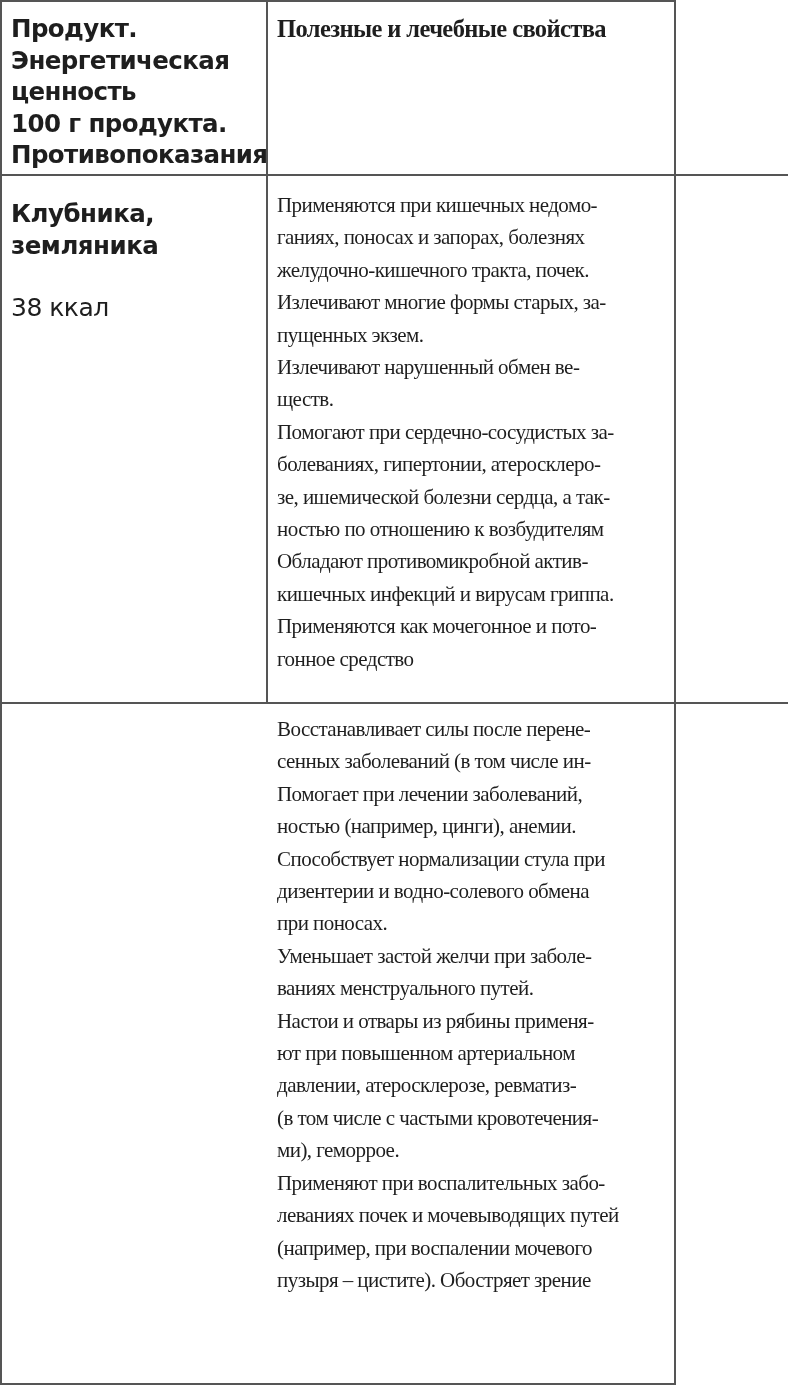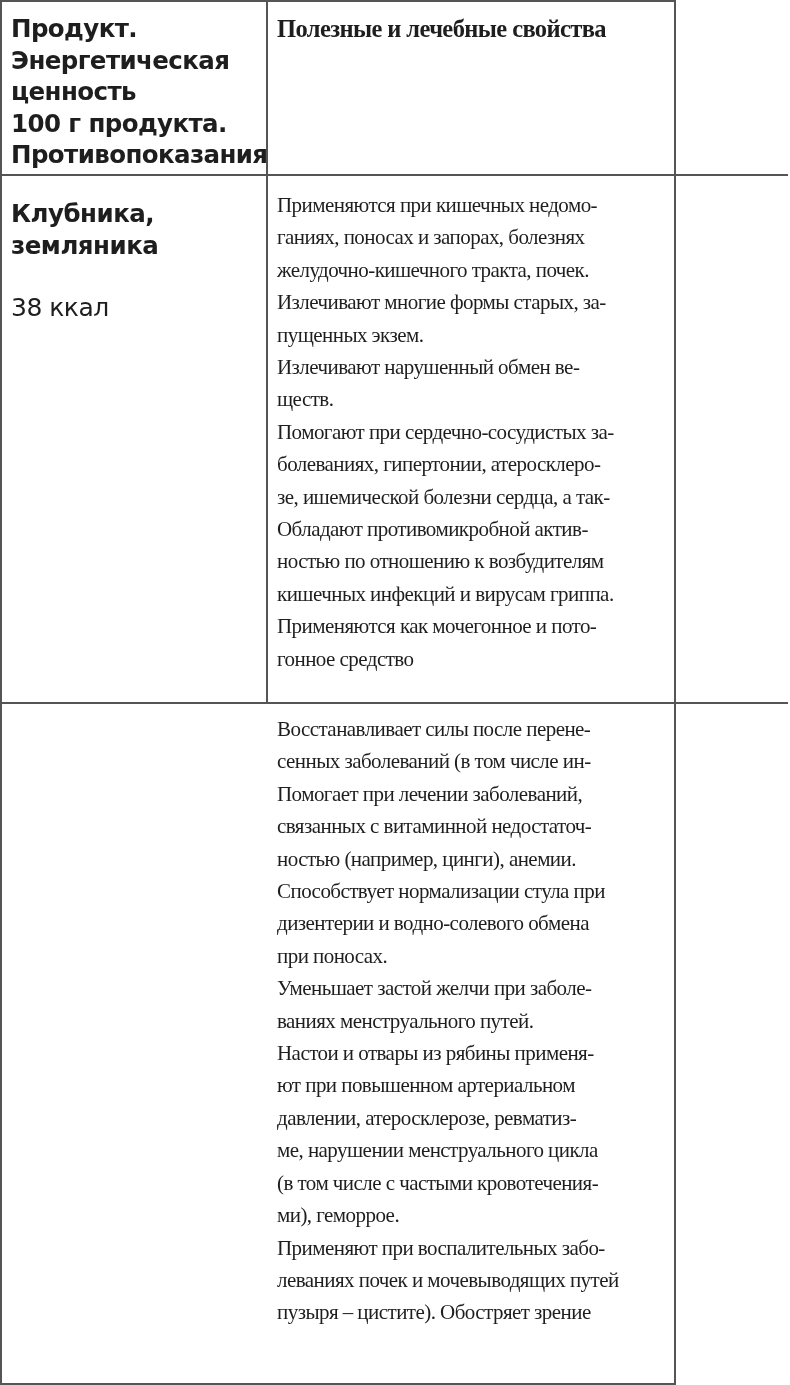--- a/index.html
+++ b/index.html
@@ -56,48 +56,47 @@
         <div class="body-line">Применяются при кишечных недомо-</div>
         <div class="body-line">ганиях, поносах и запорах, болезнях</div>
         <div class="body-line">желудочно-кишечного тракта, почек.</div>
         <div class="body-line">Излечивают многие формы старых, за-</div>
         <div class="body-line">пущенных экзем.</div>
         <div class="body-line">Излечивают нарушенный обмен ве-</div>
         <div class="body-line">ществ.</div>
         <div class="body-line">Помогают при сердечно-сосудистых за-</div>
         <div class="body-line">болеваниях, гипертонии, атеросклеро-</div>
         <div class="body-line">зе, ишемической болезни сердца, а так-</div>
+        <div class="body-line">ностью по отношению к возбудителям</div>
         <div class="body-line">Обладают противомикробной актив-</div>
-        <div class="body-line">ностью по отношению к возбудителям</div>
         <div class="body-line">кишечных инфекций и вирусам гриппа.</div>
         <div class="body-line">Применяются как мочегонное и пото-</div>
         <div class="body-line">гонное средство</div>
       </div>
     </div>
   </div>
 
   <div class="row sep" style="top:700px; height:681px;">
     <div class="col-right">
       <div class="lines" style="top:9px;">
         <div class="body-line">Восстанавливает силы после перене-</div>
         <div class="body-line">сенных заболеваний (в том числе ин-</div>
         <div class="body-line">Помогает при лечении заболеваний,</div>
-        <div class="body-line">связанных с витаминной недостаточ-</div>
         <div class="body-line">ностью (например, цинги), анемии.</div>
         <div class="body-line">Способствует нормализации стула при</div>
         <div class="body-line">дизентерии и водно-солевого обмена</div>
         <div class="body-line">при поносах.</div>
         <div class="body-line">Уменьшает застой желчи при заболе-</div>
         <div class="body-line">ваниях менструального путей.</div>
         <div class="body-line">Настои и отвары из рябины применя-</div>
         <div class="body-line">ют при повышенном артериальном</div>
         <div class="body-line">давлении, атеросклерозе, ревматиз-</div>
-        <div class="body-line">ме, нарушении менструального цикла</div>
         <div class="body-line">(в том числе с частыми кровотечения-</div>
         <div class="body-line">ми), геморрое.</div>
         <div class="body-line">Применяют при воспалительных забо-</div>
         <div class="body-line">леваниях почек и мочевыводящих путей</div>
+        <div class="body-line">(например, при воспалении мочевого</div>
         <div class="body-line">пузыря – цистите). Обостряет зрение</div>
       </div>
     </div>
   </div>
 
 </div>
 
 </body></html>

